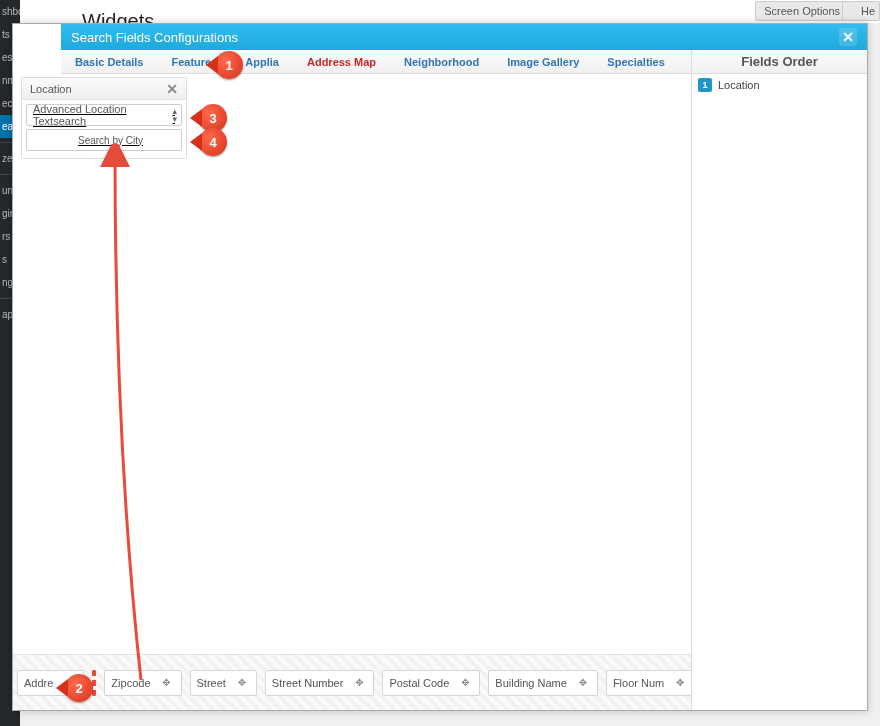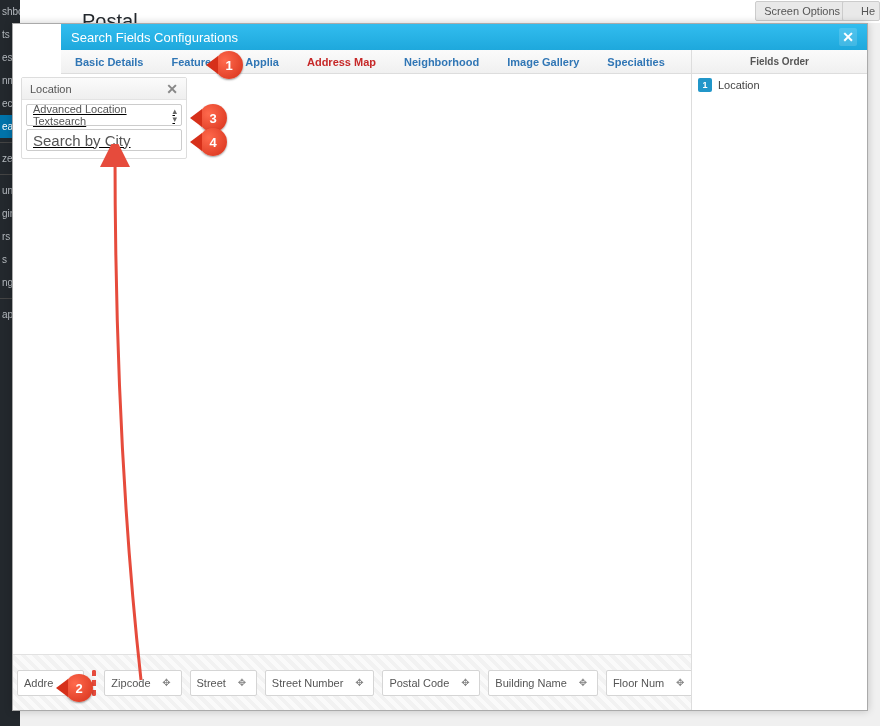--- a/index.html
+++ b/index.html
@@ -78,21 +78,21 @@
   
   .right-pane {
     position:absolute; right:0; top:26px; bottom:0;
     width:176px;
     border-left:1px solid #ddd;
     background:#fff;
   }
   .right-pane-header {
     height:24px; line-height:24px;
     text-align:center;
-    font-size:10px; font-weight:bold; color:#555;
+    font-size:13px; font-weight:bold; color:#555;
     background:linear-gradient(#fbfbfb,#f0f0f0);
     border-bottom:1px solid #ddd;
   }
   .order-item {
     display:flex; align-items:center;
     gap:6px;
     padding:4px 6px;
     font-size:11px; color:#444;
   }
   .order-badge {
@@ -131,22 +131,23 @@
     border:1px solid #ccc;
     border-radius:2px;
     background:#fff;
     font-size:11px; color:#555;
     padding:0 6px;
     margin-bottom:3px;
     display:flex; align-items:center; justify-content:space-between;
   }
   .loc-select .updown { font-size:9px; line-height:8px; color:#666; letter-spacing:-2px;}
   .loc-input input {
-    border:none; outline:none; width:100%; font-size:15px; color:#555;
+    border:none; outline:none; width:100%; font-size:10px; color:#555;
     background:transparent;
+    margin-left:45px;
   }
   
   .field-palette {
     position:absolute; left:0; right:176px; bottom:0;
     height:56px;
     background:repeating-linear-gradient(45deg,#fafafa,#fafafa 4px,#f2f2f2 4px,#f2f2f2 8px);
     border-top:1px solid #e2e2e2;
     display:flex; align-items:center;
     padding:0 4px;
     gap:8px;
@@ -225,21 +226,21 @@
   <div class="sep"></div>
   <div>apse</div>
 </div>
 
 <div class="top-behind">
   <div class="top-btn screen-opts">
     <span>Screen Options</span><span class="tri">▼</span>
   </div>
   <div class="top-btn help-btn">He</div>
 </div>
-<div class="widgets-label">Postal</div>
+<div class="widgets-label">Widgets</div>
 
 <div class="modal">
 
   <div class="modal-header">
     <span>Search Fields Configurations</span>
     <div class="modal-close">
       <span>✕</span>
     </div>
   </div>
 

